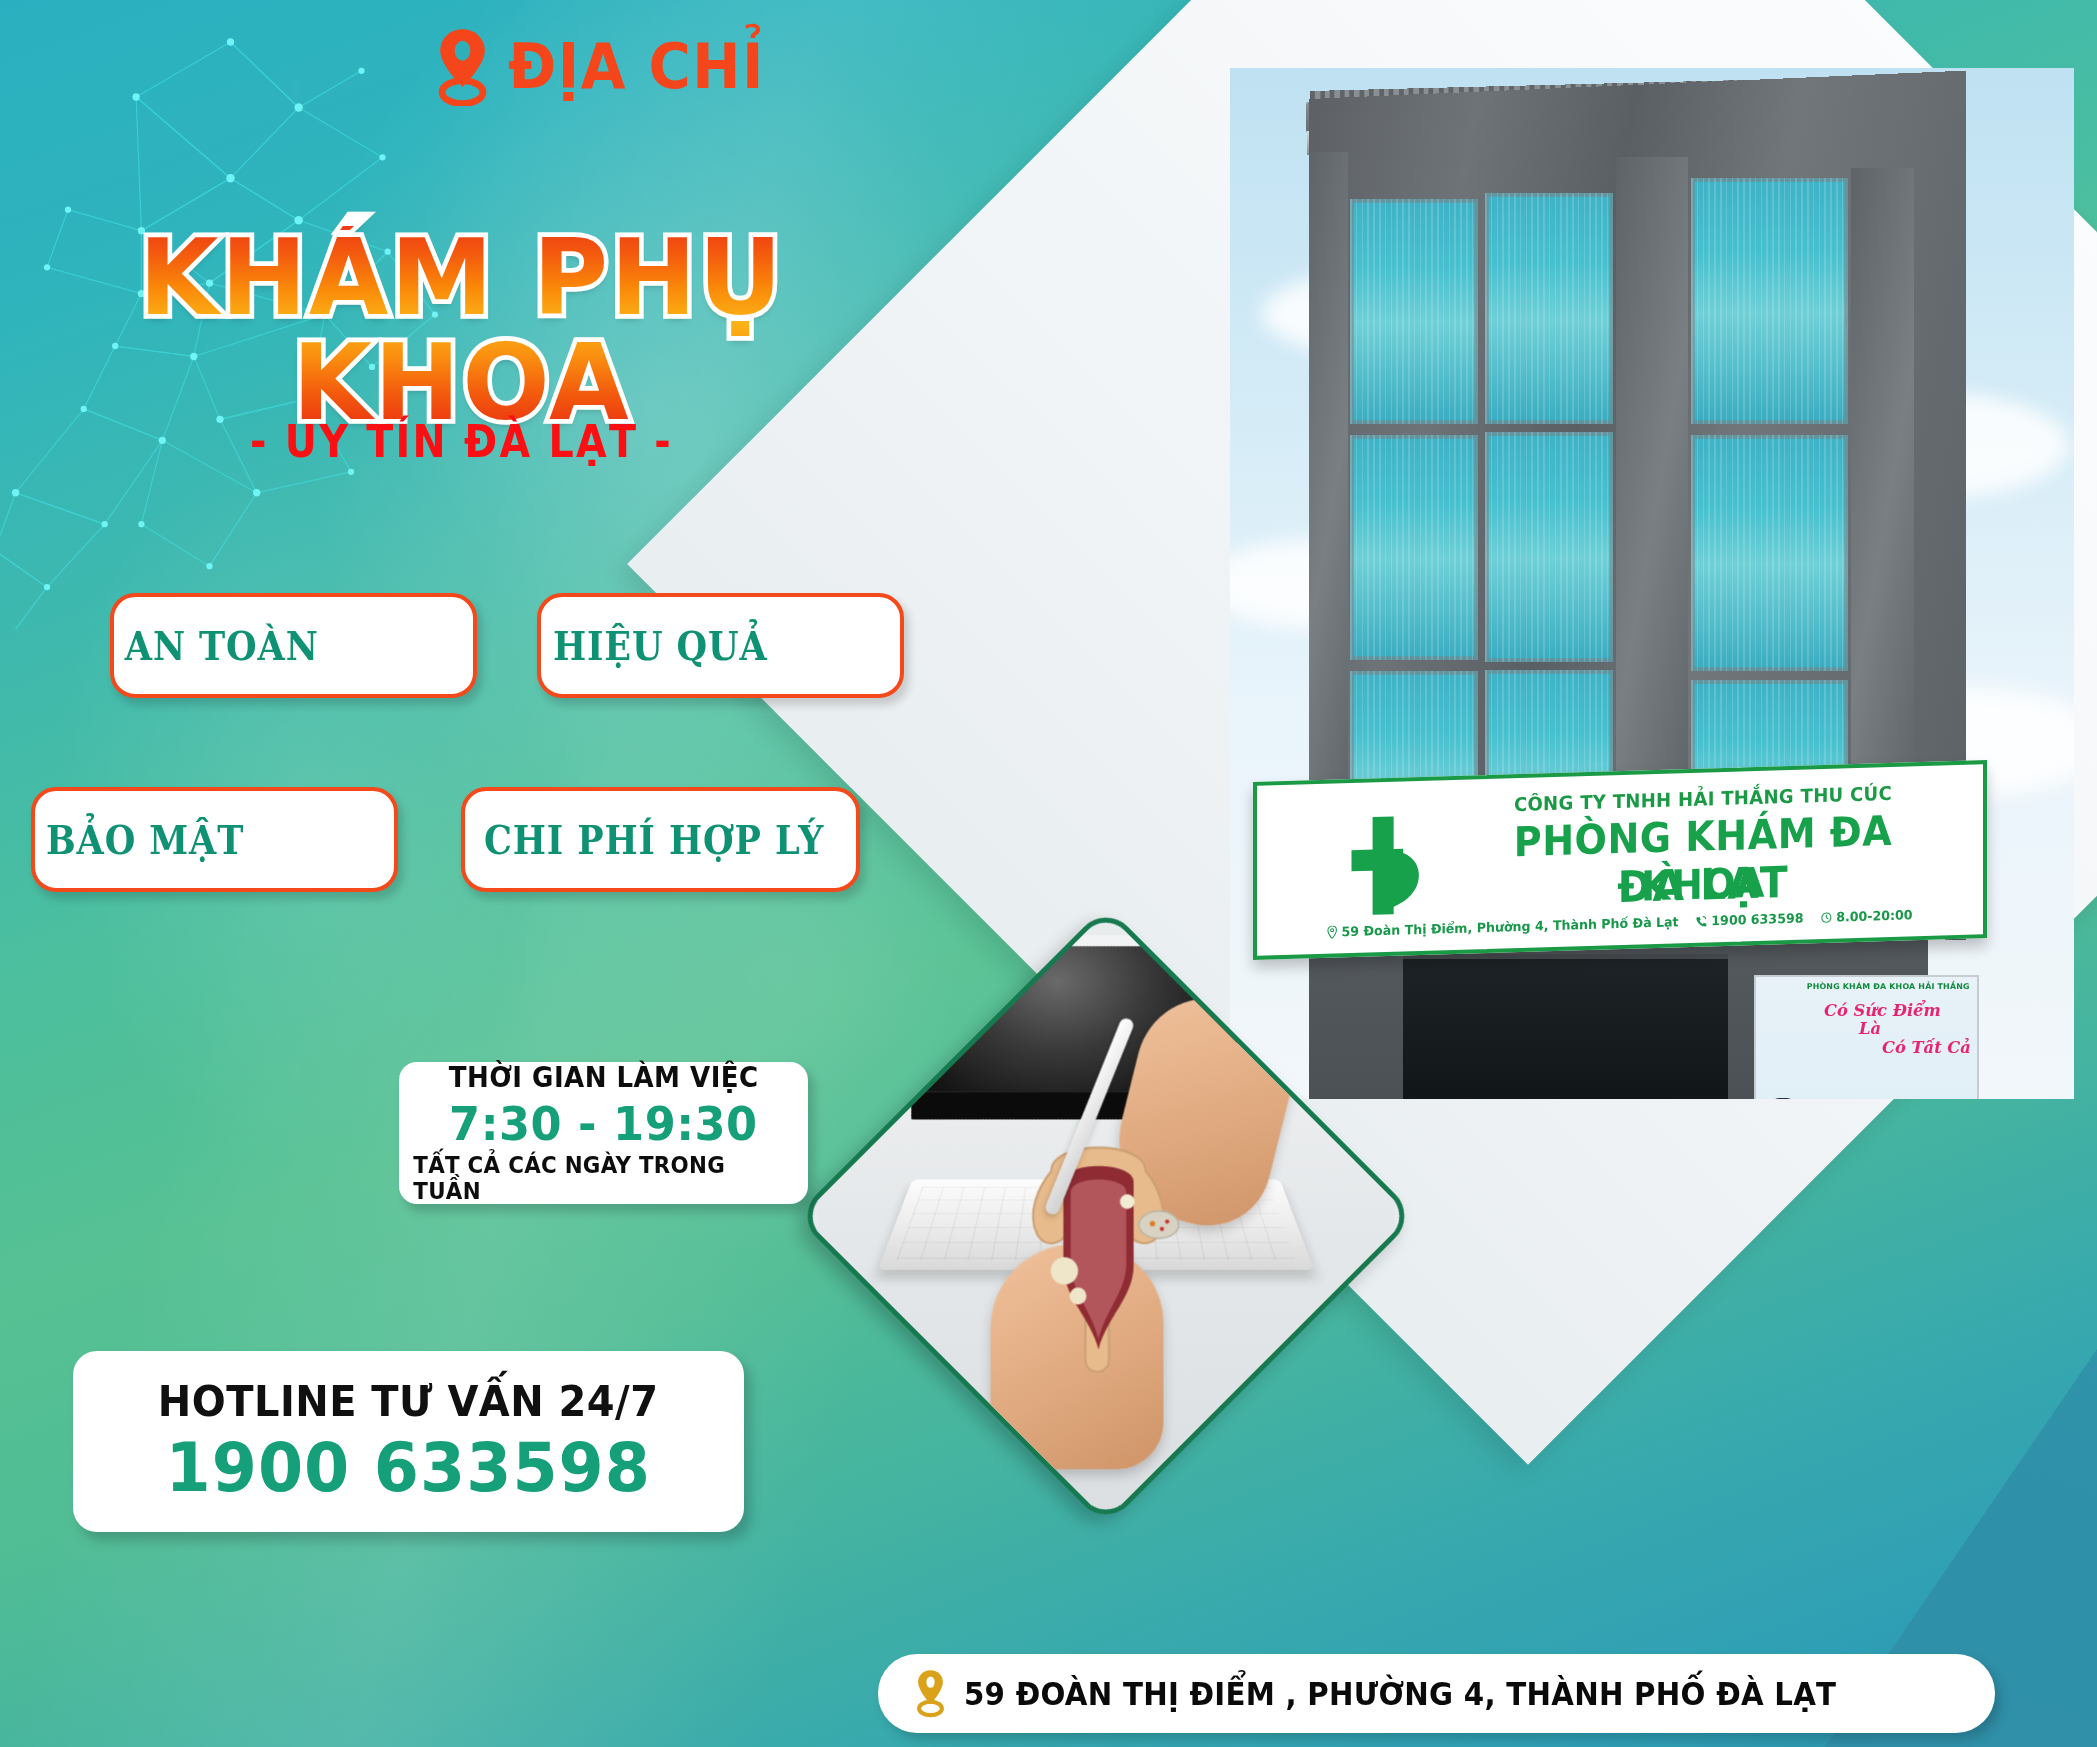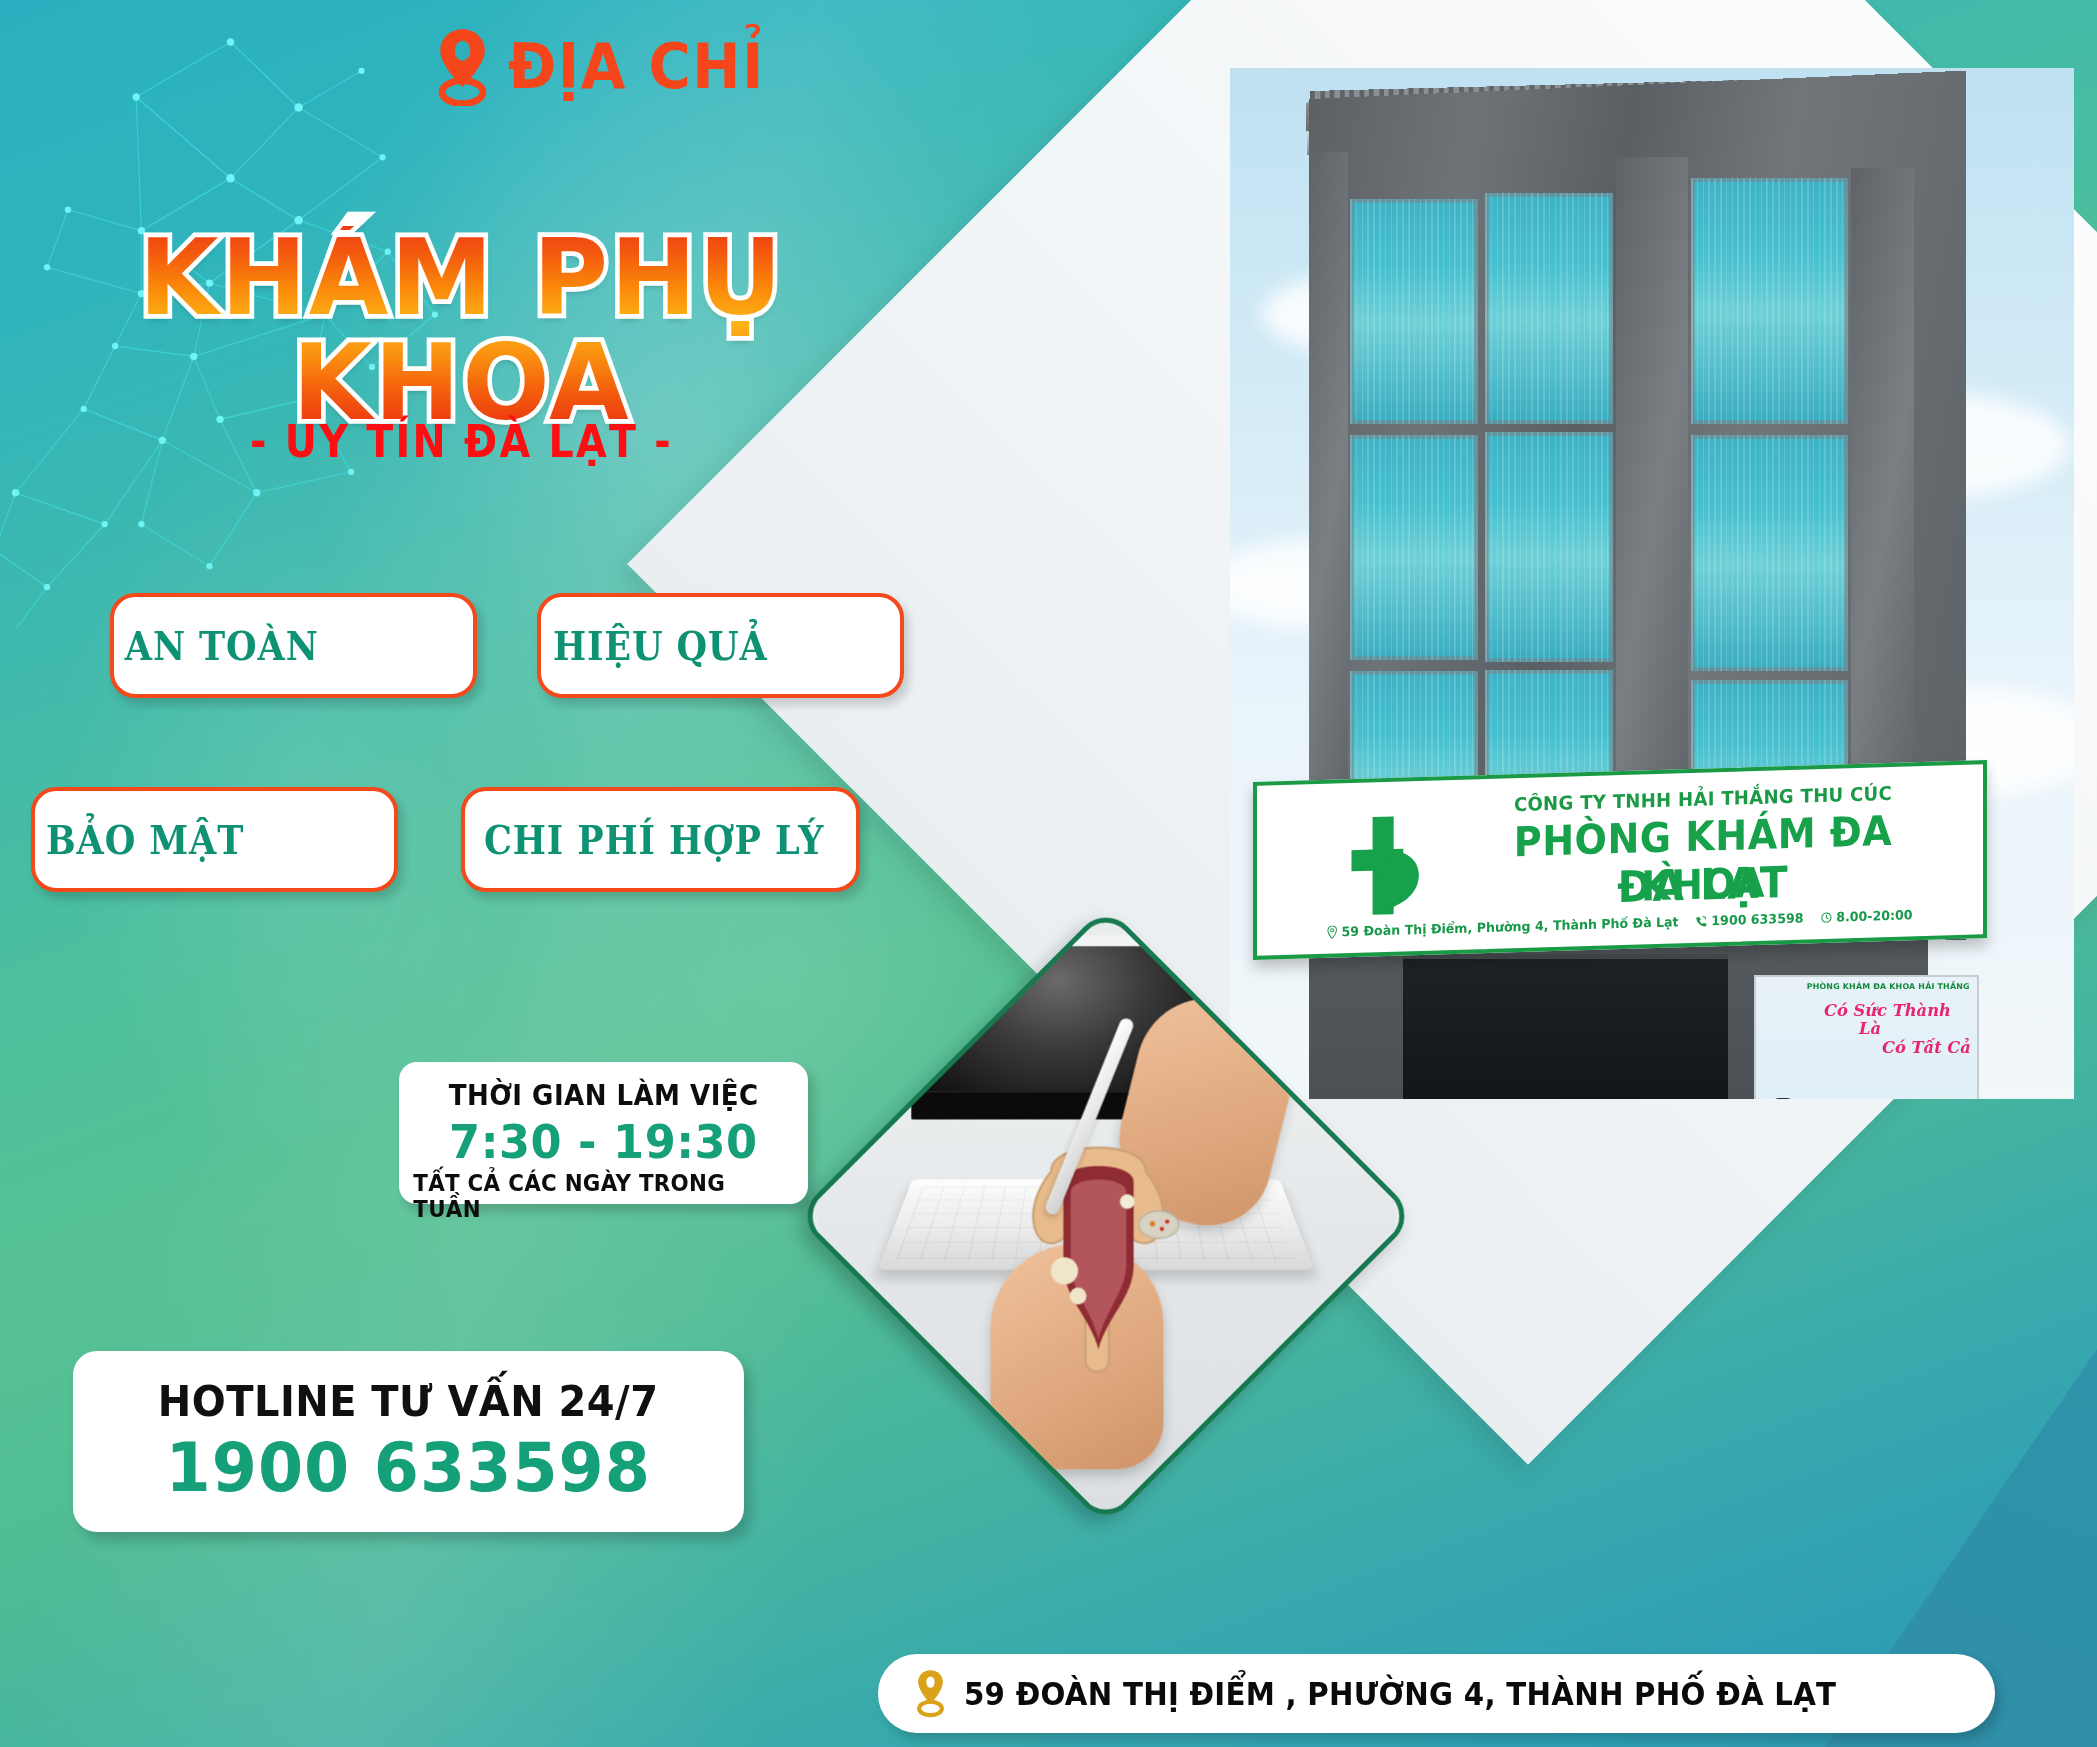--- a/index.html
+++ b/index.html
@@ -123,22 +123,22 @@
   .chip-c { position:absolute; left: 31px;   top: 194px; width: 367px; height: 105px; }
   .chip-d { position:absolute; left: 461px;  top: 194px; width: 399px; height: 105px; }
 
   
   .hours-card {
     position: absolute; left: 399px; top: 1046px;
     width: 409px; height: 142px;
     background: #ffffff;
     border-radius: 18px;
     box-shadow: 5.2px 7.3px 9.4px rgba(0,0,0,0.17);
-    display: flex; flex-direction: column; align-items: center; justify-content: space-between;
-    padding-top: 17px;
+    display: flex; flex-direction: column; align-items: center; justify-content: flex-end;
+    padding-top: 3px;
   }
   .hours-label {
     font-family: "DejaVu Sans", sans-serif;
     font-weight: 900; font-size: 28px; color: #0d0d0d;
     letter-spacing: 0.5px; transform: scaleX(0.93);
   }
   .hours-value {
     font-family: "DejaVu Sans", sans-serif;
     font-weight: 900; font-size: 47px; color: #15a079;
     letter-spacing: 0.5px; margin: 2.1px 0 1px; transform: scaleX(0.95);
@@ -495,21 +495,21 @@
     <div class="entry-ceil"></div>
     <div class="ceil-light" style="left:220px; top:913px;"></div>
     <div class="ceil-light" style="left:336px; top:917px;"></div>
     <div class="ceil-light" style="left:419px; top:931px;"></div>
     <div class="entry-dark"></div>
     <div class="stairs"></div>
 
     <div class="poster-board">
       <div class="poster-title">PHÒNG KHÁM ĐA KHOA HẢI THẮNG</div>
       <div class="poster-slogan">
-        <span>Có Sức Thành</span>
+        <span>Có Sức Điểm</span>
         <span class="l2">Là</span>
         <span class="l3">Có Tất Cả</span>
       </div>
       <div class="poster-field"></div>
       <div class="poster-road"></div>
       <div class="poster-person" style="left:21px; top:131px; width:58px; height:126px; background:linear-gradient(180deg,#2f3b55 0%,#37425c 22%,#f0f3f6 30%,#e7ecef 100%);"></div>
       <div class="poster-person" style="left:68px; top:142px; width:63px; height:115px; background:linear-gradient(180deg,#2a3550 0%,#34405c 20%,#ef7f91 28%,#e8697e 100%);"></div>
       <div class="poster-person" style="left:9.4px; top:121px; width:36px; height:58px; background:linear-gradient(180deg,#23304a 0%,#2a3752 30%,#dfe6ea 46%,#3c4a66 100%); border-radius:40% 40% 30% 30%;"></div>
       <div class="poster-person" style="left:113px; top:152px; width:37px; height:73px; background:linear-gradient(180deg,#222d46 0%,#2b3750 36%,#e4798d 50%,#d96077 100%); border-radius:44% 44% 26% 26%;"></div>
     </div>

